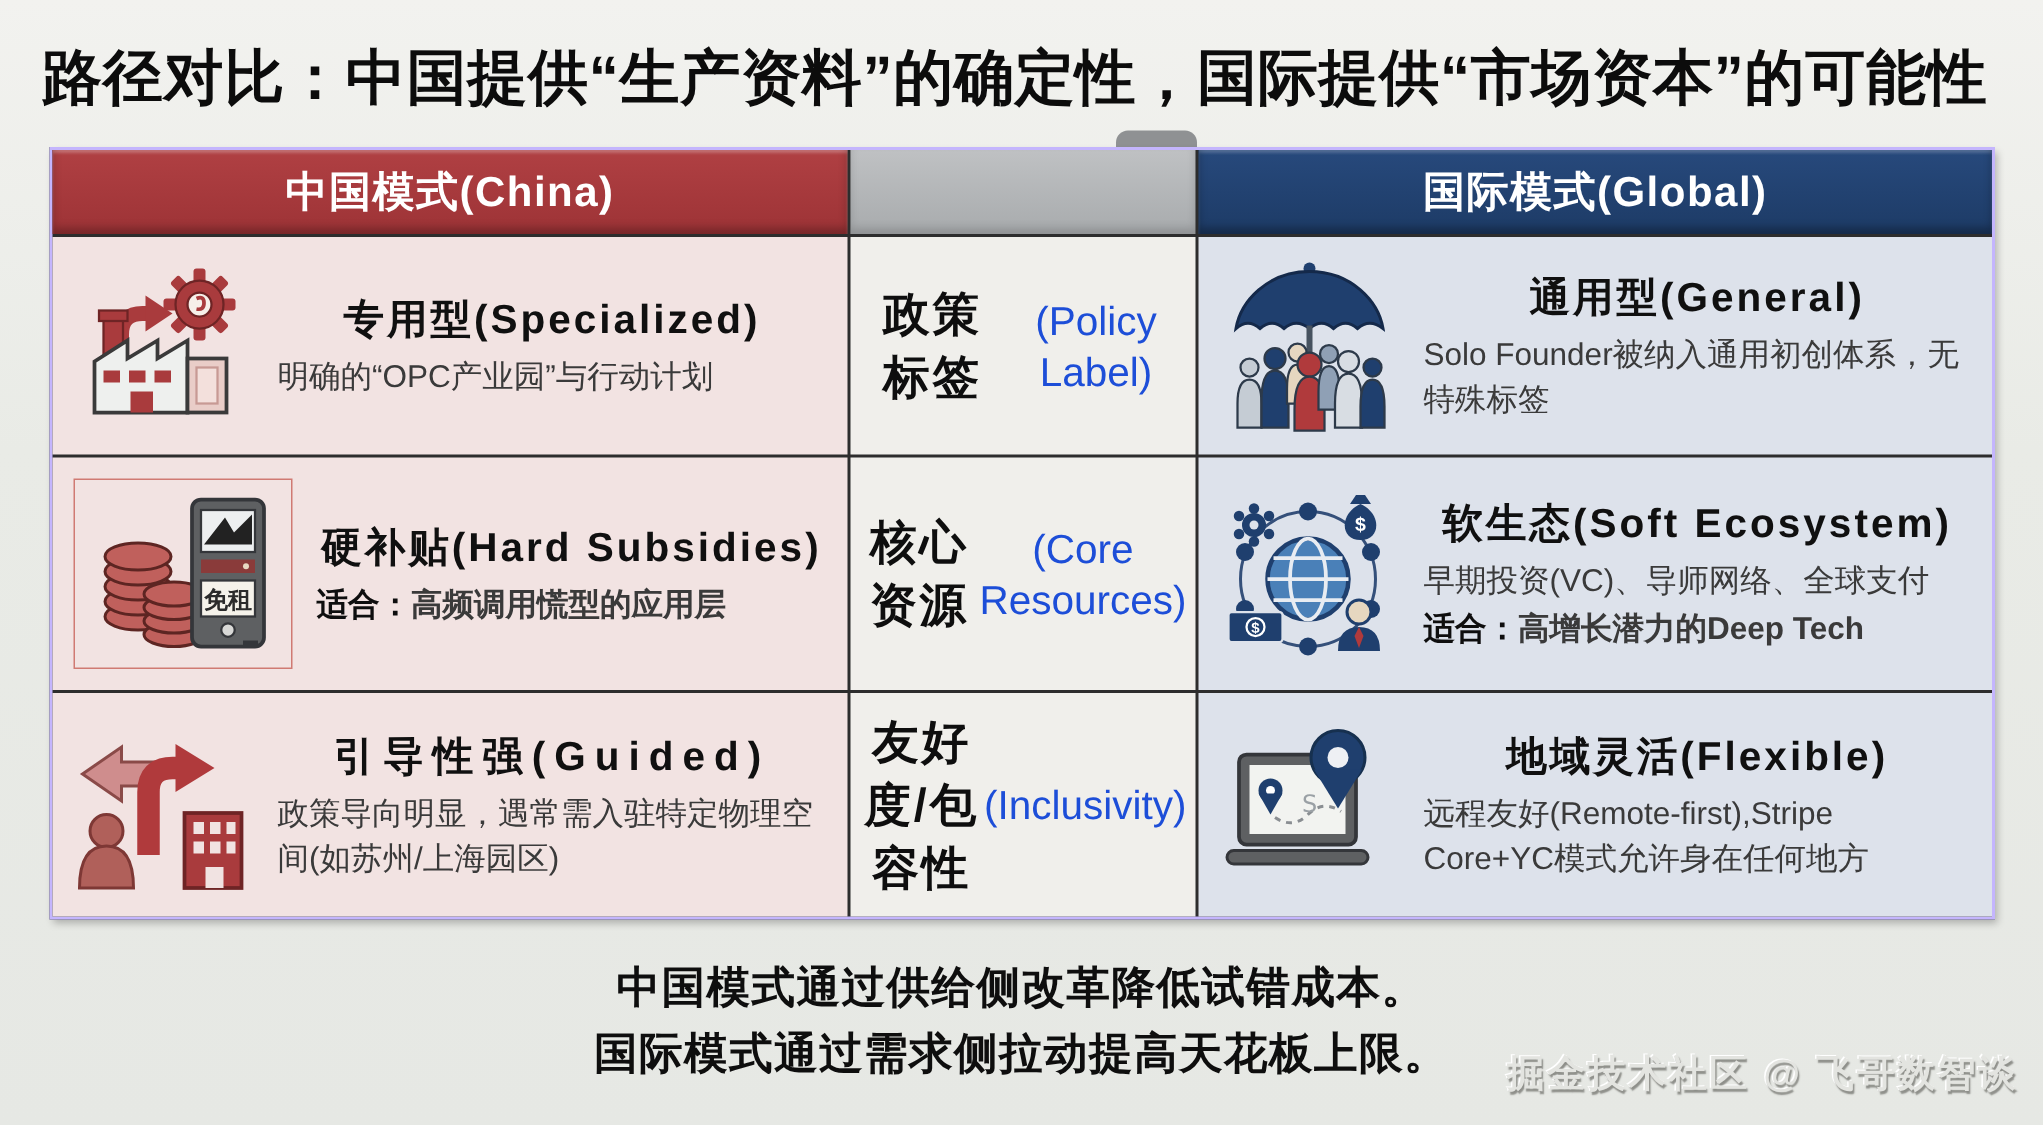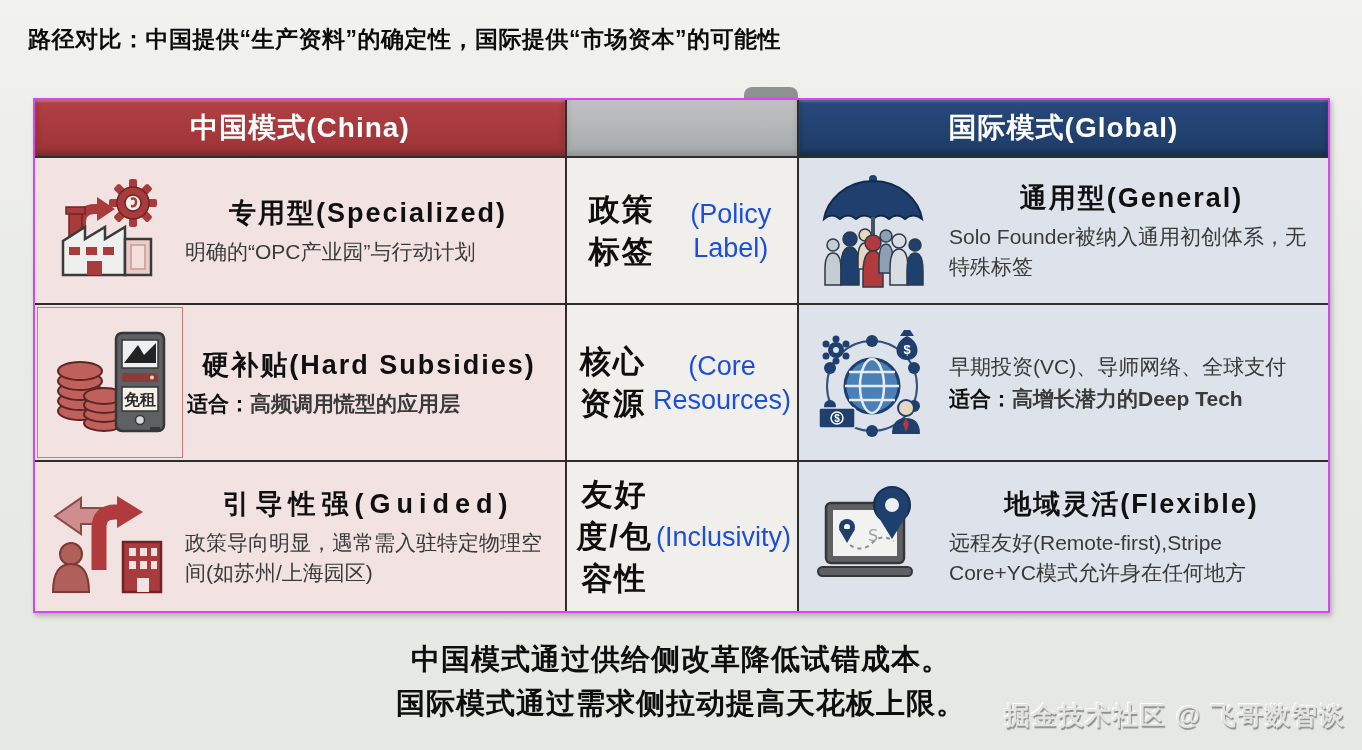--- a/index.html
+++ b/index.html
@@ -5,50 +5,50 @@
   * { box-sizing: border-box; margin: 0; padding: 0; }
   html,body { width:1362px; height:750px; }
   body {
     position: relative;
     font-family: "Liberation Sans", "DejaVu Sans", sans-serif;
     background: linear-gradient(#f2f2ef 0%, #e9ebe6 40%, #e6e8e4 100%);
     overflow: hidden;
   }
   .title {
     position: absolute; left: 28px; top: 24px; width: 1320px;
-    font-size: 23px; font-weight: 800; color: #0c0c0c; letter-spacing: 0.5px;
+    font-size: 40px; font-weight: 800; color: #0c0c0c; letter-spacing: 0.5px;
     white-space: nowrap;
   }
   .mid-tab {
     position: absolute; left: 744px; top: 87px; width: 54px; height: 14px;
     background: #8f9193; border-radius: 8px 8px 0 0;
   }
   .table-wrap {
     position: absolute; left: 33px; top: 98px; width: 1297px; height: 515px;
-    background: #2d2d2d; border: 2px solid #d946ef;
+    background: #2d2d2d; border: 2px solid #c4b5fd;
     display: grid;
     grid-template-columns: 530px 230px 1fr;
     grid-template-rows: 56px 145px 155px 1fr;
     gap: 2px;
     box-shadow: 2px 3px 5px rgba(0,0,0,0.25);
   }
   .cell { position: relative; overflow: hidden; }
   .hdr {
     display: flex; align-items: center; justify-content: center;
     color: #ffffff; font-size: 28px; font-weight: 800; letter-spacing: 1px;
   }
   .hdr-china { background: linear-gradient(#b04043, #9d3336); box-shadow: inset 0 -4px 6px rgba(0,0,0,0.25), inset 0 2px 2px rgba(255,255,255,0.25); }
   .hdr-mid   { background: linear-gradient(#bfc1c3, #a8abad); box-shadow: inset 0 -4px 6px rgba(0,0,0,0.15); }
   .hdr-global{ background: linear-gradient(#27497c, #1d3b66); box-shadow: inset 0 -4px 6px rgba(0,0,0,0.3), inset 0 2px 2px rgba(255,255,255,0.2); }
   .c-china { background: #f2e3e2; }
   .c-mid   { background: #f0efeb; display:flex; flex-direction:row; align-items:center; justify-content:center; text-align:center; padding: 4px 6px; }
   .c-global{ background: #dde2eb; }
   .body-cell { display: flex; align-items: center; }
   .icon-col { flex: 0 0 148px; display:flex; align-items:center; justify-content:center; align-self: stretch; }
-  .icon-box-outline { border: 1px solid #d07a73; align-self: stretch; margin: 2px; flex: 0 0 146px; }
+  .icon-box-outline { border: 1px solid #d07a73; align-self: stretch; margin: 14px; flex: 0 0 146px; }
   .text-col { flex: 1 1 auto; padding: 6px 14px 6px 2px; }
   .cell-heading {
     font-size: 27px; font-weight: 800; color: #101010; letter-spacing: 2px;
     text-align: center; margin-bottom: 6px;
   }
   .cell-heading.wide { letter-spacing: 6px; }
   .cell-body { font-size: 21px; color: #3a3a3a; line-height: 1.4; font-weight: 500; }
   .cell-note { font-size: 21px; color: #3a3a3a; line-height: 1.4; font-weight: 600; margin-top: 2px; }
   .note-label { font-weight: 800; color: #0e0e0e; }
   .mid-zh { font-size: 31px; font-weight: 800; color: #0e0e0e; letter-spacing: 2px; }
@@ -240,20 +240,21 @@
           <text x="0" y="4" text-anchor="middle" font-size="10" font-weight="bold" fill="#fff">$</text>
         </g>
         <g transform="translate(96,100)">
           <circle cx="0" cy="-12" r="8" fill="#e6d7c0" stroke="#1f3f6e" stroke-width="2"></circle>
           <path d="M-14,14 q0,-16 14,-16 q14,0 14,16 Z" fill="#1f3f6e"></path>
           <path d="M0,-2 l3,6 l-3,8 l-3,-8 Z" fill="#b03a3c"></path>
         </g>
       </svg>
     </div>
     <div class="text-col">
+      <div class="cell-heading">软生态(Soft Ecosystem)</div>
       <div class="cell-body">早期投资(VC)、导师网络、全球支付</div>
       <div class="cell-note">
         <span class="note-label">适合：</span><span>高增长潜力的Deep Tech</span>
       </div>
     </div>
   </div>
 
   <div class="cell c-china body-cell">
     <div class="icon-col icon">
       <svg width="124" height="122" viewBox="0 0 124 122">

